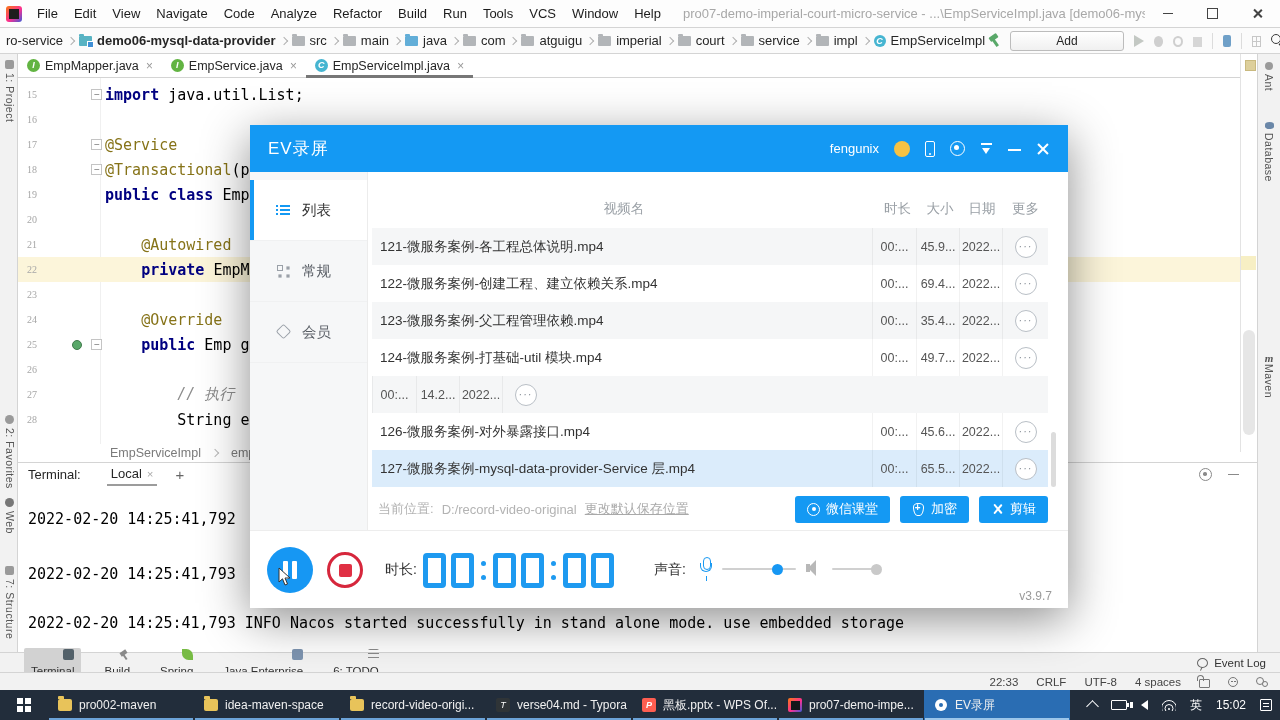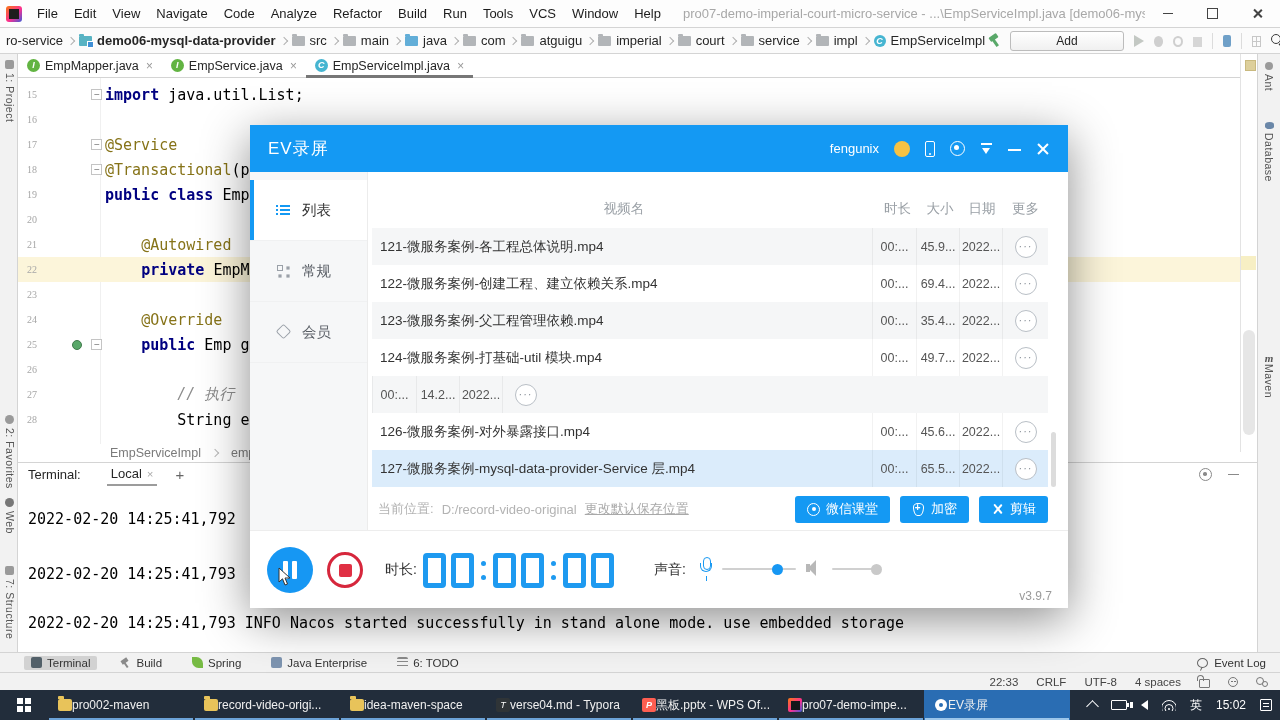--- a/index.html
+++ b/index.html
@@ -118,21 +118,21 @@
   .term-plus{margin-left:18px;color:#666;font-size:15px;} .term-plus::after{content:"+";}
   .termhdr-right{margin-left:auto;display:flex;align-items:center;gap:16px;padding-right:8px;}
   .gear{width:13px;height:13px;border:1.6px solid #8a8a8a;border-radius:50%;box-sizing:border-box;position:relative;}
   .gear::after{content:"";position:absolute;left:3px;top:3px;width:3.5px;height:3.5px;border-radius:50%;background:#8a8a8a;}
   .dash{width:11px;height:1.6px;background:#8a8a8a;}
   .termline{position:absolute;left:28px;font-size:15px;color:#000;white-space:nowrap;}
 
   
   .toolwin{left:0;top:652px;width:1280px;height:20px;background:#f2f2f2;border-top:1px solid #d4d4d4;
     display:flex;align-items:center;box-sizing:border-box;font-size:11.5px;color:#333;padding:0 14px 0 24px;gap:4px;}
-  .tw-item{display:flex;align-items:center;gap:5px;padding:1px 7px;border-radius:2px;}
+  .tw-item{display:flex;align-items:flex-end;gap:5px;padding:1px 7px;border-radius:2px;flex-direction:column;}
   .tw-item.active{background:#d2d2d2;}
   .twico{width:11px;height:11px;border-radius:2px;}
   .twico[data-icon="terminal"]{background:#526069;}
   .twico[data-icon="hammer"]{background:transparent;position:relative;}
   .twico[data-icon="hammer"]::before{content:"";position:absolute;left:1px;top:2px;width:7px;height:4px;background:#8a8a8a;transform:rotate(-35deg);}
   .twico[data-icon="hammer"]::after{content:"";position:absolute;left:5px;top:5px;width:2px;height:6px;background:#8a8a8a;transform:rotate(-35deg);}
   .twico[data-icon="leaf"]{background:#77bb44;border-radius:0 60% 0 60%;}
   .twico[data-icon="jee"]{background:#7d94b0;}
   .twico[data-icon="todo"]{background:linear-gradient(#8a8a8a 0 1.5px,transparent 1.5px 4px,#8a8a8a 4px 5.5px,transparent 5.5px 8px,#8a8a8a 8px 9.5px,transparent 9.5px);}
   .eventlog{margin-left:auto;display:flex;align-items:center;gap:6px;}
@@ -149,21 +149,21 @@
   .faceico::after{content:"";position:absolute;left:2px;top:3px;width:1.5px;height:1.5px;background:#777;box-shadow:3px 0 #777;}
   .gearsico{width:12px;height:10px;position:relative;}
   .gearsico::before{content:"";position:absolute;left:0;top:0;width:8px;height:8px;border:1.3px solid #777;border-radius:50%;box-sizing:border-box;}
   .gearsico::after{content:"";position:absolute;right:0;bottom:0;width:6px;height:6px;border:1.3px solid #777;border-radius:50%;box-sizing:border-box;background:#f2f2f2;}
 
   
   .taskbar{left:0;top:690px;width:1280px;height:30px;background:#222d3b;display:flex;align-items:stretch;z-index:100;}
   .startbtn{width:48px;display:flex;align-items:center;justify-content:center;}
   .winlogo{width:14px;height:14px;display:grid;grid-template-columns:6px 6px;grid-template-rows:6px 6px;gap:2px;}
   .winlogo i{background:#fff;}
-  .tbtn{width:146px;display:flex;align-items:center;padding-left:10px;box-sizing:border-box;
+  .tbtn{width:146px;display:flex;align-items:center;gap:7px;padding-left:10px;box-sizing:border-box;
     color:#f0f0f0;font-size:12px;position:relative;white-space:nowrap;overflow:hidden;}
   .tbtn::after{content:"";position:absolute;left:1px;right:1px;bottom:0;height:2px;background:#6ca3d8;}
   .tbtn.active{background:#2a6db3;}
   .tbtn.active::after{background:#9cc6ea;}
   .tbtn .cap{overflow:hidden;text-overflow:ellipsis;}
   .tico{width:14px;height:12px;flex:0 0 auto;position:relative;border-radius:2px;}
   .tico[data-icon="folder"]{background:#e8c35a;}
   .tico[data-icon="folder"]::before{content:"";position:absolute;left:0;top:-3px;width:6px;height:3px;background:#e8c35a;border-radius:1px 1px 0 0;}
   .tico[data-icon="typora"]{background:#2f3437;height:14px;}
   .tico[data-icon="typora"]::after{content:"T";color:#fff;font-size:9px;position:absolute;left:0;right:0;top:2px;text-align:center;}
@@ -861,26 +861,26 @@
     </div>
     <span style="display:flex;">
 
         <span class="tbtn">
           <i class="tico" data-icon="folder"></i>
           <span class="cap">pro002-maven</span>
         </span>
 
         <span class="tbtn">
           <i class="tico" data-icon="folder"></i>
-          <span class="cap">record-video-origi...</span>
+          <span class="cap">idea-maven-space</span>
         </span>
 
         <span class="tbtn">
           <i class="tico" data-icon="folder"></i>
-          <span class="cap">idea-maven-space</span>
+          <span class="cap">record-video-origi...</span>
         </span>
 
         <span class="tbtn">
           <i class="tico" data-icon="typora"></i>
           <span class="cap">verse04.md - Typora</span>
         </span>
 
         <span class="tbtn">
           <i class="tico" data-icon="wps"></i>
           <span class="cap">黑板.pptx - WPS Of...</span>

